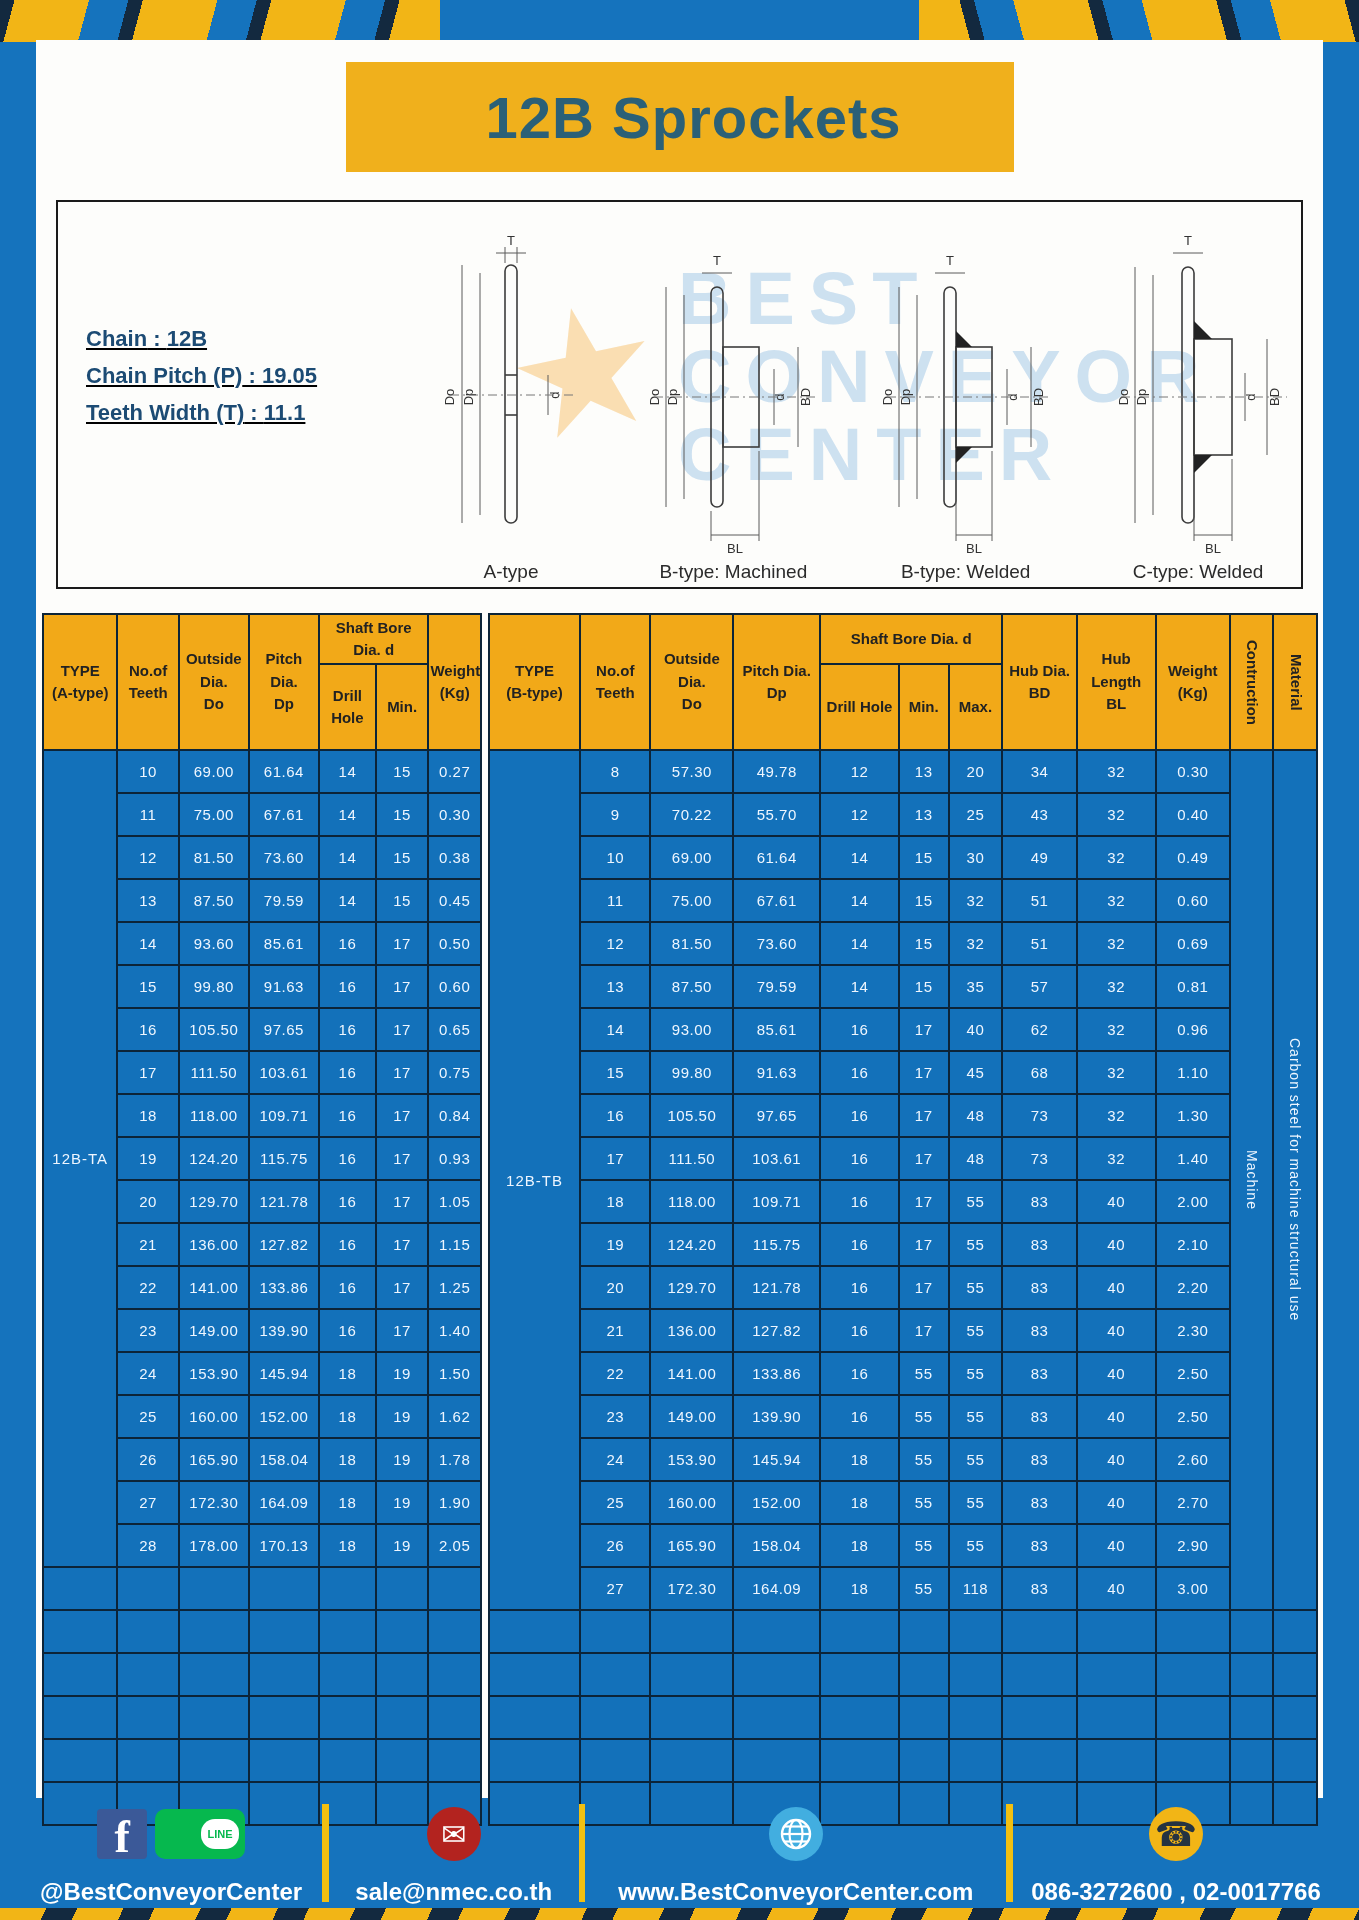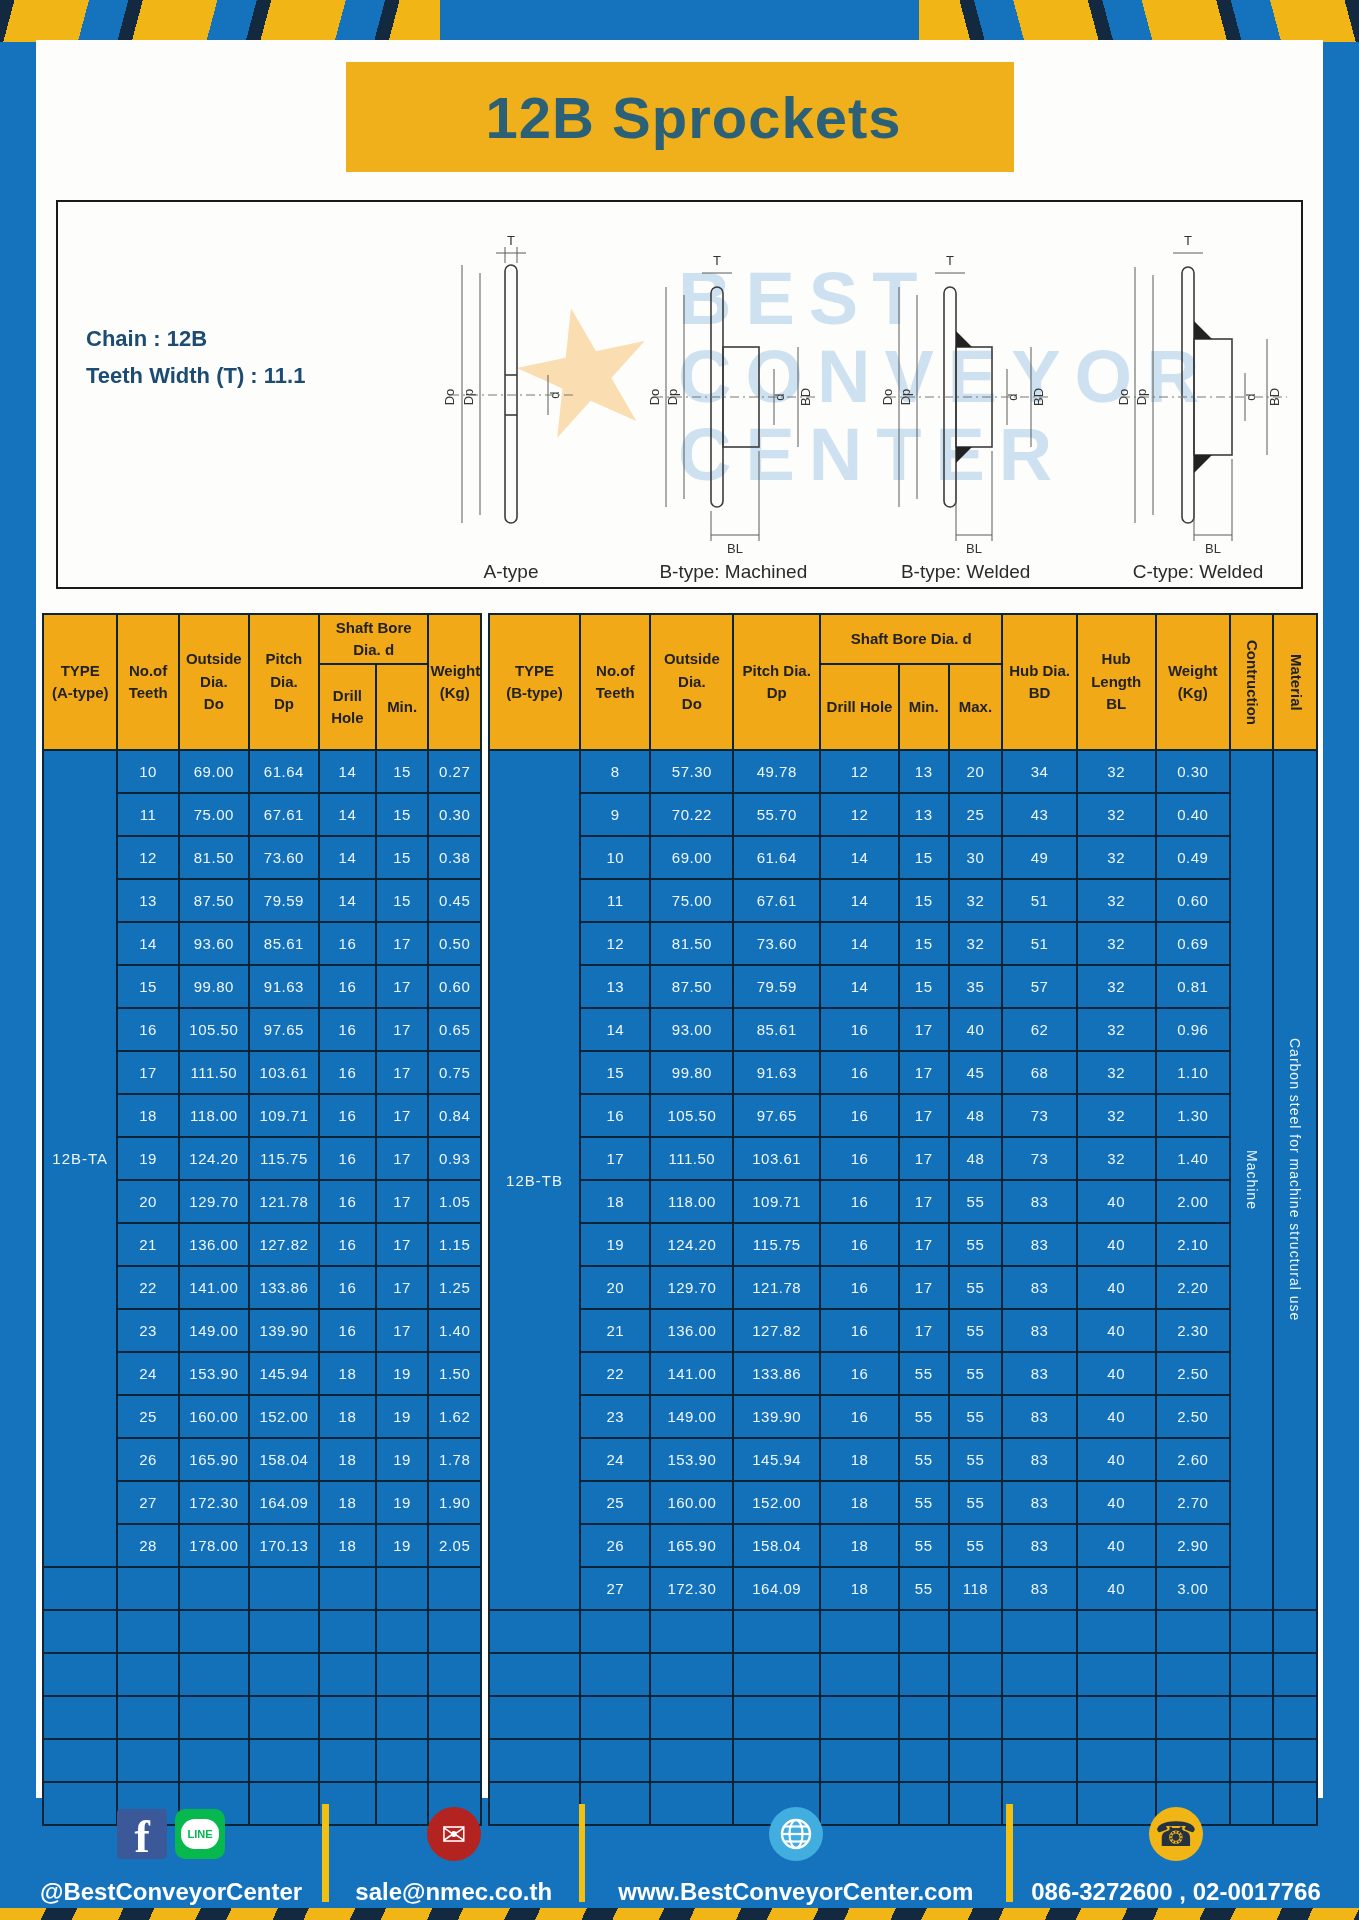--- a/index.html
+++ b/index.html
@@ -19,21 +19,21 @@
   .banner span{font-size:58px;font-weight:bold;color:#2b6077;letter-spacing:1px;}
 
   .info-box{position:absolute;left:20px;top:160px;width:1243px;height:385px;border:2px solid #1a1a1a;background:#fdfdfb;overflow:hidden;}
 
   
   .wm{position:absolute;left:390px;top:40px;width:820px;height:330px;pointer-events:none;}
   .wm .wm-star{position:absolute;left:60px;top:30px;font-size:170px;color:rgba(246,185,88,.45);transform:rotate(-12deg);}
   .wm .wm-text{position:absolute;left:230px;top:18px;font-size:74px;font-weight:bold;line-height:78px;
     color:rgba(125,178,224,.38);letter-spacing:14px;white-space:pre-line;}
 
-  .specs{position:absolute;left:28px;top:118px;width:360px;}
+  .specs{position:absolute;left:28px;top:118px;width:360px;text-decoration:underline;}
   .spec-line{font-size:22px;font-weight:bold;color:#1c4b74;line-height:37px;white-space:nowrap;}
 
   .figures{position:absolute;left:368px;top:6px;right:8px;bottom:4px;display:flex;justify-content:space-between;align-items:flex-end;}
   .figure{display:flex;flex-direction:column;align-items:center;}
   .figure svg{display:block;}
   .figure .caption{font-size:19px;color:#2b2b2b;margin-top:2px;font-family:"Liberation Sans",sans-serif;}
   .draw{stroke:#3c3c3c;stroke-width:1.6;fill:none;}
   .thin{stroke:#5a5a5a;stroke-width:1;fill:none;}
   .cl{stroke:#777;stroke-width:1;stroke-dasharray:9 4 2 4;fill:none;}
   .weld{fill:#222;stroke:none;}
@@ -56,21 +56,21 @@
 
   
   .footer{position:absolute;left:0;top:1802px;width:1359px;height:106px;display:flex;align-items:stretch;padding:0 26px;box-sizing:border-box;}
   .fgroup{display:flex;flex-direction:column;align-items:center;justify-content:space-between;padding:4px 0 2px 0;}
   .fg1{width:305px;}.fg2{width:250px;}.fg3{width:430px;}.fg4{width:330px;}
   .sep{width:7px;background:#f2c011;margin:2px 6px 6px 6px;}
   .ficons{display:flex;gap:8px;align-items:center;height:56px;}
   .ftext{font-size:24px;font-weight:bold;color:#ffffff;white-space:nowrap;}
   .icon-fb{width:50px;height:50px;background:#3b5998;border-radius:4px;color:#fff;font-family:"Liberation Serif",serif;
     font-weight:bold;font-size:46px;display:flex;align-items:flex-end;justify-content:center;line-height:44px;}
-  .icon-line{width:50px;height:50px;background:#06b84e;border-radius:10px;display:flex;align-items:center;justify-content:center;}
+  .icon-line{width:50px;height:50px;background:#06b84e;border-radius:10px;display:flex;align-items:center;justify-content:center;padding-left:40px;}
   .icon-line .bubble{width:38px;height:30px;background:#fff;border-radius:14px;display:flex;align-items:center;justify-content:center;
     font-size:11px;font-weight:bold;color:#06b84e;}
   .icon-circle{width:54px;height:54px;border-radius:50%;display:flex;align-items:center;justify-content:center;}
   .icon-mail{background:#b3231f;color:#fff;font-size:30px;}
   .icon-globe{background:#42aee0;}
   .icon-phone{background:#f2b516;color:#253341;font-size:34px;}
 
   .bottom-strip{position:absolute;left:0;top:1908px;width:1359px;height:12px;
     background:repeating-linear-gradient(115deg,#f2b516 0 42px,#13293f 42px 70px);}
 </style>
@@ -92,20 +92,21 @@
 
       <div class="wm">
         <div class="wm-star">★</div>
         <div class="wm-text">BEST
 CONVEYOR
 CENTER</div>
       </div>
 
       <div class="specs">
         <div class="spec-line"><span>Chain</span> :  <span>12B</span></div>
+        <div class="spec-line"><span>Chain Pitch (P)</span> :  <span>19.05</span></div>
         <div class="spec-line"><span>Teeth Width (T)</span> : <span>11.1</span></div>
       </div>
 
       <div class="figures">
 
         <div class="figure">
           <svg width="170" height="330" viewBox="0 0 170 330">
             <line class="thin" x1="70" y1="24" x2="100" y2="24"></line>
             <text class="dim" x="85" y="16" text-anchor="middle">T</text>
             <line class="thin" x1="79" y1="18" x2="79" y2="34"></line>

